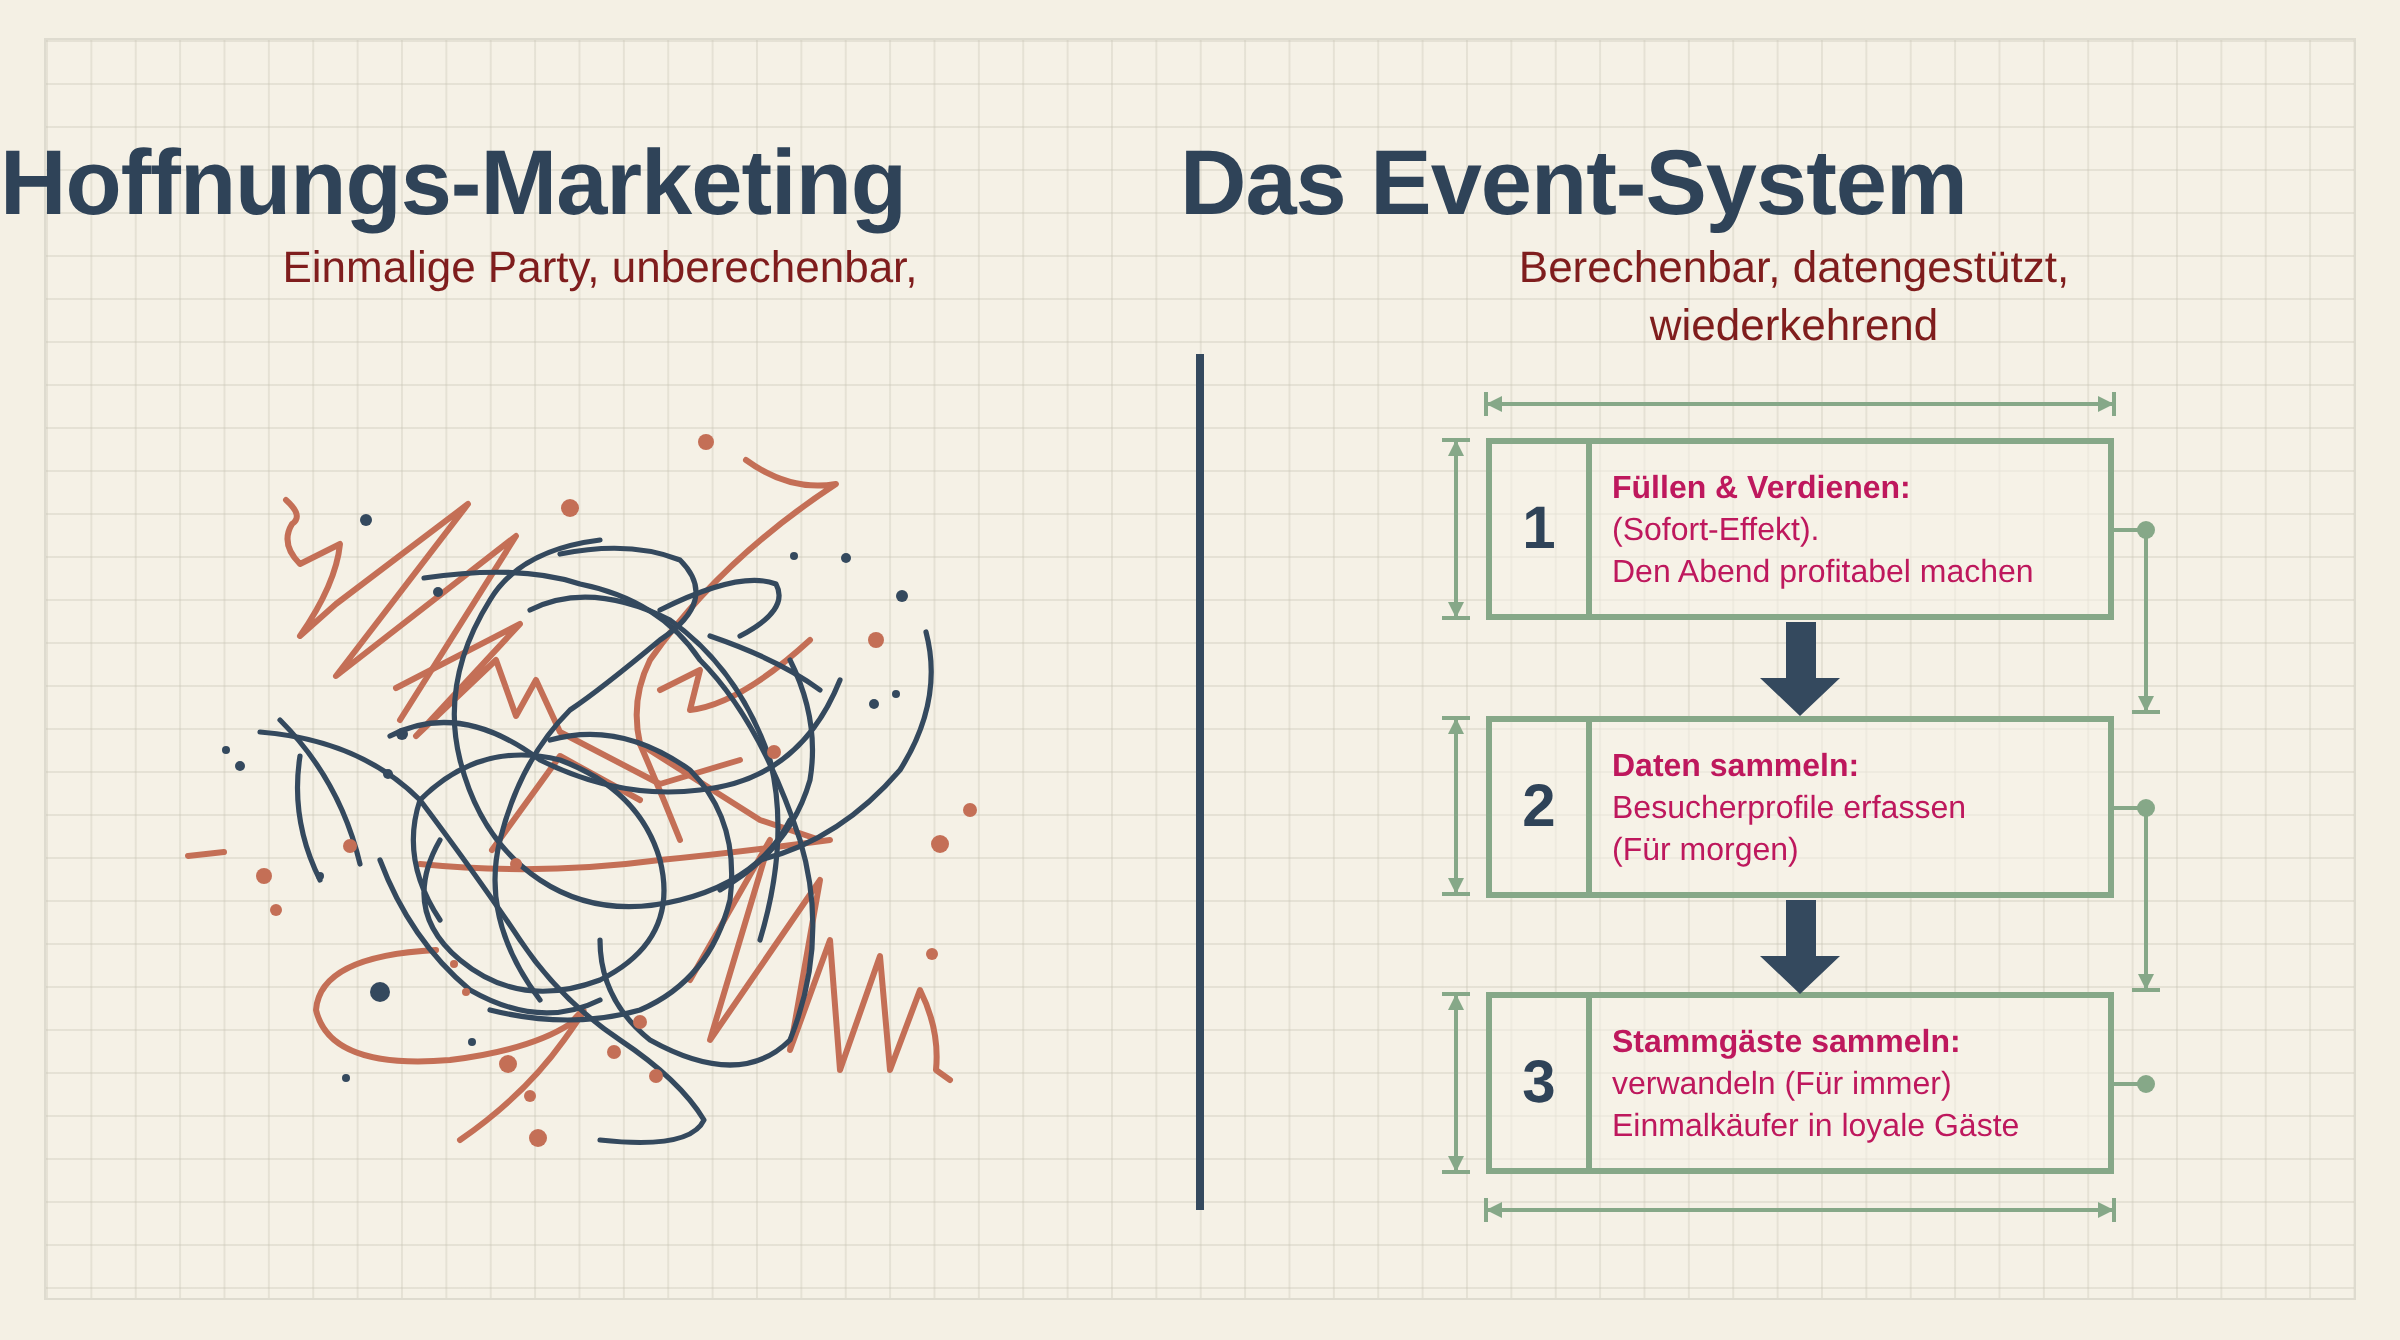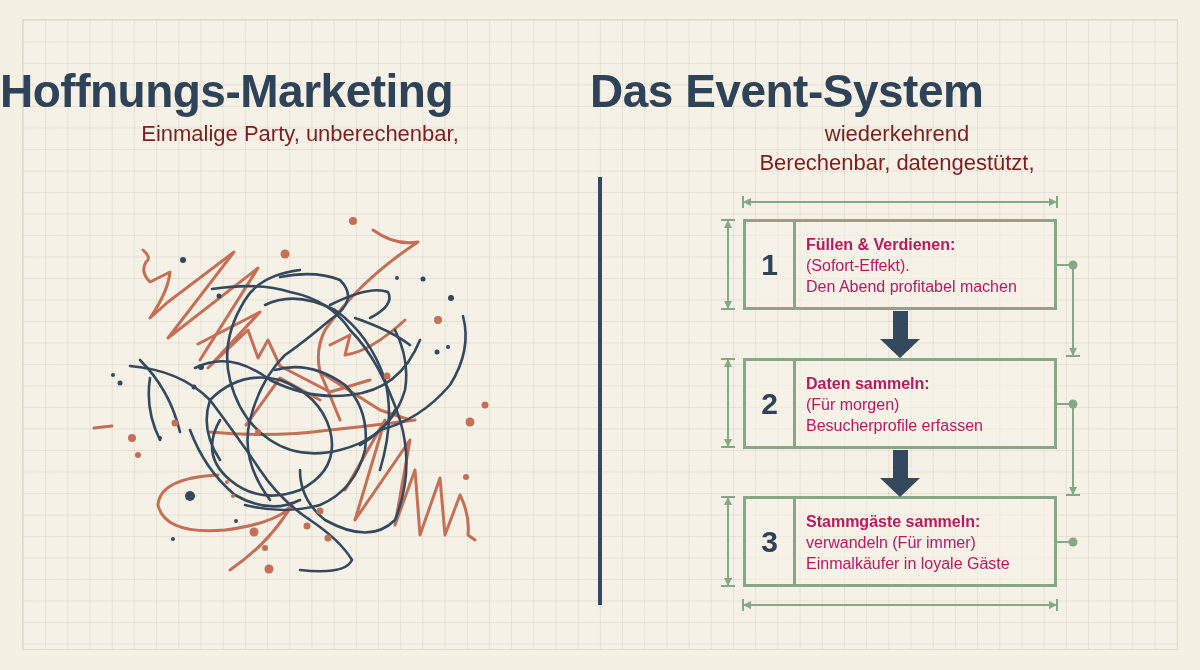--- a/index.html
+++ b/index.html
@@ -60,22 +60,22 @@
 
 <div class="grid"></div>
 
 <div id="left-title" class="title">Hoffnungs-Marketing</div>
 <div id="left-sub" class="subtitle">
   <div>Einmalige Party, unberechenbar,</div>
 </div>
 
 <div id="right-title" class="title">Das Event-System</div>
 <div id="right-sub" class="subtitle">
+  <div>Berechenbar, datengestützt,</div>
   <div>wiederkehrend</div>
-  <div>Berechenbar, datengestützt,</div>
 </div>
 
 <div class="divider"></div>
 
 <svg class="scribble" width="420" height="390" viewBox="80 200 420 390">
   <g fill="none" stroke="#c46f56" stroke-width="3" stroke-linecap="round" stroke-linejoin="round">
 
     <path d="M143,250 Q152,258 146,262 Q140,272 150,282 L170,272 Q168,292 150,318 L168,302 L234,252 L168,338 L258,268 L200,360"></path>
 
     <path d="M198,344 L260,312 L208,368 L248,330 L258,358 L268,340 L280,366 L330,392 L370,380"></path>
@@ -149,22 +149,22 @@
   <div class="step-body">
     <span class="step-head">Füllen &amp; Verdienen:</span>
     <span class="step-line">(Sofort-Effekt).</span>
     <span class="step-line">Den Abend profitabel machen</span>
   </div>
 </div>
 <div class="step" style="top:358px;">
   <div class="step-num">2</div>
   <div class="step-body">
     <span class="step-head">Daten sammeln:</span>
+    <span class="step-line">Besucherprofile erfassen</span>
     <span class="step-line">(Für morgen)</span>
-    <span class="step-line">Besucherprofile erfassen</span>
   </div>
 </div>
 <div class="step" style="top:496px;">
   <div class="step-num">3</div>
   <div class="step-body">
     <span class="step-head">Stammgäste sammeln:</span>
     <span class="step-line">verwandeln (Für immer)</span>
     <span class="step-line">Einmalkäufer in loyale Gäste</span>
   </div>
 </div>

